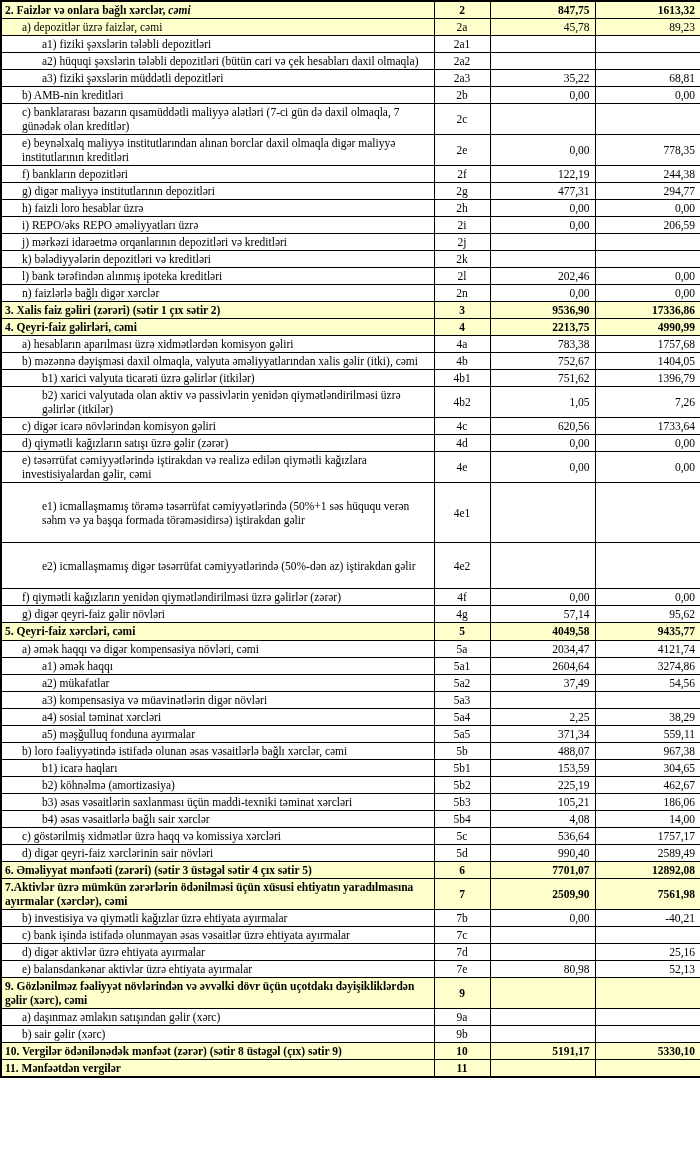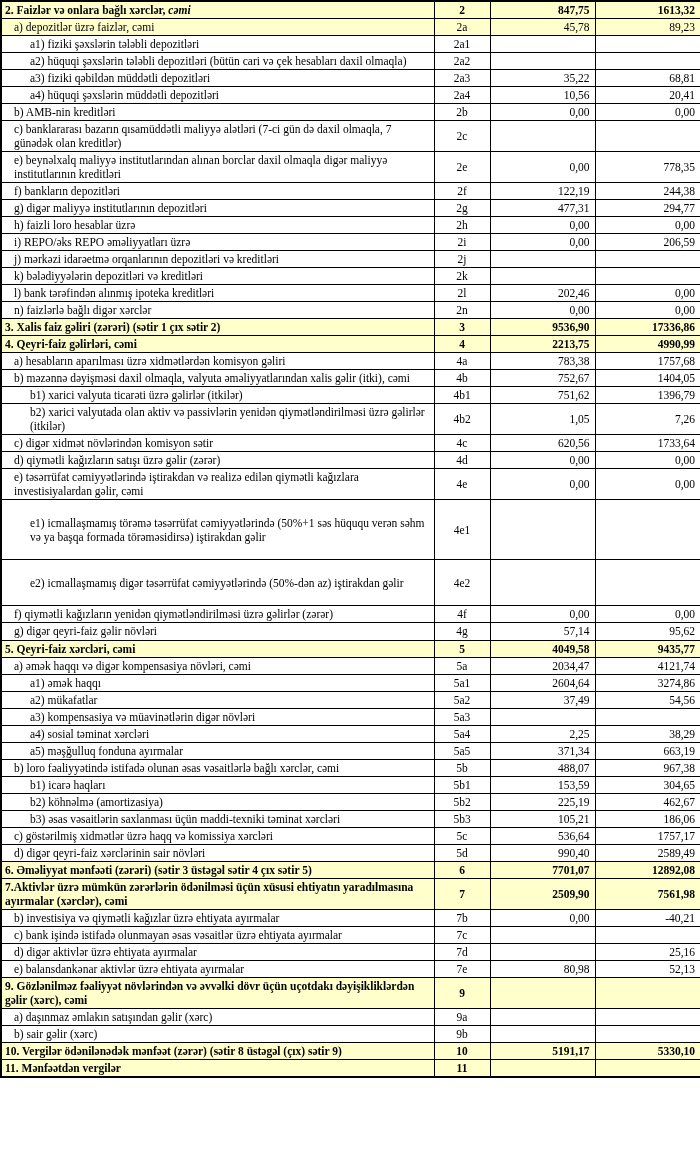--- a/index.html
+++ b/index.html
@@ -27,22 +27,22 @@
   col.c-v1    { width:105px; }
   col.c-v2    { width:106px; }
   td {
     border:1px solid var(--bd, #000);
     padding:1px 3px;
     vertical-align:middle;
     line-height:1.22;
     overflow:hidden;
   }
   td.label { text-align:left; }
-  td.label.ind1 { padding-left:12px; }
-  td.label.ind2 { padding-left:28px;margin-top:7px; }
+  td.label.ind1 { padding-left:20px; }
+  td.label.ind2 { padding-left:40px;margin-top:7px; }
   td.code { text-align:center; }
   td.val  { text-align:right; padding-right:5px; }
   tr.hl td { background:var(--hl, #ffffcc); }
   tr.b td { font-weight:bold; }
 </style>
 </head>
 <body>
 
 <div class="page">
   <table>
@@ -71,30 +71,24 @@
           <td class="val"></td>
           <td class="val"></td>
         </tr>
         <tr>
           <td class="label ind2">a2) hüquqi şəxslərin tələbli depozitləri (bütün cari və çek hesabları daxil olmaqla)</td>
           <td class="code">2a2</td>
           <td class="val"></td>
           <td class="val"></td>
         </tr>
         <tr>
-          <td class="label ind2">a3) fiziki qəbildən müddətli depozitləri</td>
+          <td class="label ind2">a3) fiziki şəxslərin müddətli depozitləri</td>
           <td class="code">2a3</td>
           <td class="val">35,22</td>
           <td class="val">68,81</td>
-        </tr>
-        <tr>
-          <td class="label ind2">a4) hüquqi şəxslərin müddətli depozitləri</td>
-          <td class="code">2a4</td>
-          <td class="val">10,56</td>
-          <td class="val">20,41</td>
         </tr>
         <tr>
           <td class="label ind1">b) AMB-nin kreditləri</td>
           <td class="code">2b</td>
           <td class="val">0,00</td>
           <td class="val">0,00</td>
         </tr>
         <tr>
           <td class="label ind1">c) banklararası bazarın qısamüddətli maliyyə alətləri (7-ci gün də daxil olmaqla, 7 günədək olan kreditlər)</td>
           <td class="code">2c</td>
@@ -185,21 +179,21 @@
           <td class="val">751,62</td>
           <td class="val">1396,79</td>
         </tr>
         <tr>
           <td class="label ind2">b2) xarici valyutada olan aktiv və passivlərin yenidən qiymətləndirilməsi üzrə gəlirlər (itkilər)</td>
           <td class="code">4b2</td>
           <td class="val">1,05</td>
           <td class="val">7,26</td>
         </tr>
         <tr>
-          <td class="label ind1">c) digər xidmət növlərindən komisyon sətir</td>
+          <td class="label ind1">c) digər icarə növlərindən komisyon gəliri</td>
           <td class="code">4c</td>
           <td class="val">620,56</td>
           <td class="val">1733,64</td>
         </tr>
         <tr>
           <td class="label ind1">d) qiymətli kağızların satışı üzrə gəlir (zərər)</td>
           <td class="code">4d</td>
           <td class="val">0,00</td>
           <td class="val">0,00</td>
         </tr>
@@ -266,21 +260,21 @@
         <tr>
           <td class="label ind2">a4) sosial təminat xərcləri</td>
           <td class="code">5a4</td>
           <td class="val">2,25</td>
           <td class="val">38,29</td>
         </tr>
         <tr>
           <td class="label ind2">a5) məşğulluq fonduna ayırmalar</td>
           <td class="code">5a5</td>
           <td class="val">371,34</td>
-          <td class="val">663,19</td>
+          <td class="val">559,11</td>
         </tr>
         <tr>
           <td class="label ind1">b) loro fəaliyyətində istifadə olunan əsas vəsaitlərlə bağlı xərclər, cəmi</td>
           <td class="code">5b</td>
           <td class="val">488,07</td>
           <td class="val">967,38</td>
         </tr>
         <tr>
           <td class="label ind2">b1) icarə haqları</td>
           <td class="code">5b1</td>
@@ -291,20 +285,26 @@
           <td class="label ind2">b2) köhnəlmə (amortizasiya)</td>
           <td class="code">5b2</td>
           <td class="val">225,19</td>
           <td class="val">462,67</td>
         </tr>
         <tr>
           <td class="label ind2">b3) əsas vəsaitlərin saxlanması üçün maddi-texniki təminat xərcləri</td>
           <td class="code">5b3</td>
           <td class="val">105,21</td>
           <td class="val">186,06</td>
+        </tr>
+        <tr>
+          <td class="label ind2">b4) əsas vəsaitlərlə bağlı sair xərclər</td>
+          <td class="code">5b4</td>
+          <td class="val">4,08</td>
+          <td class="val">14,00</td>
         </tr>
         <tr>
           <td class="label ind1">c) göstərilmiş xidmətlər üzrə haqq və komissiya xərcləri</td>
           <td class="code">5c</td>
           <td class="val">536,64</td>
           <td class="val">1757,17</td>
         </tr>
         <tr>
           <td class="label ind1">d) digər qeyri-faiz xərclərinin sair növləri</td>
           <td class="code">5d</td>

